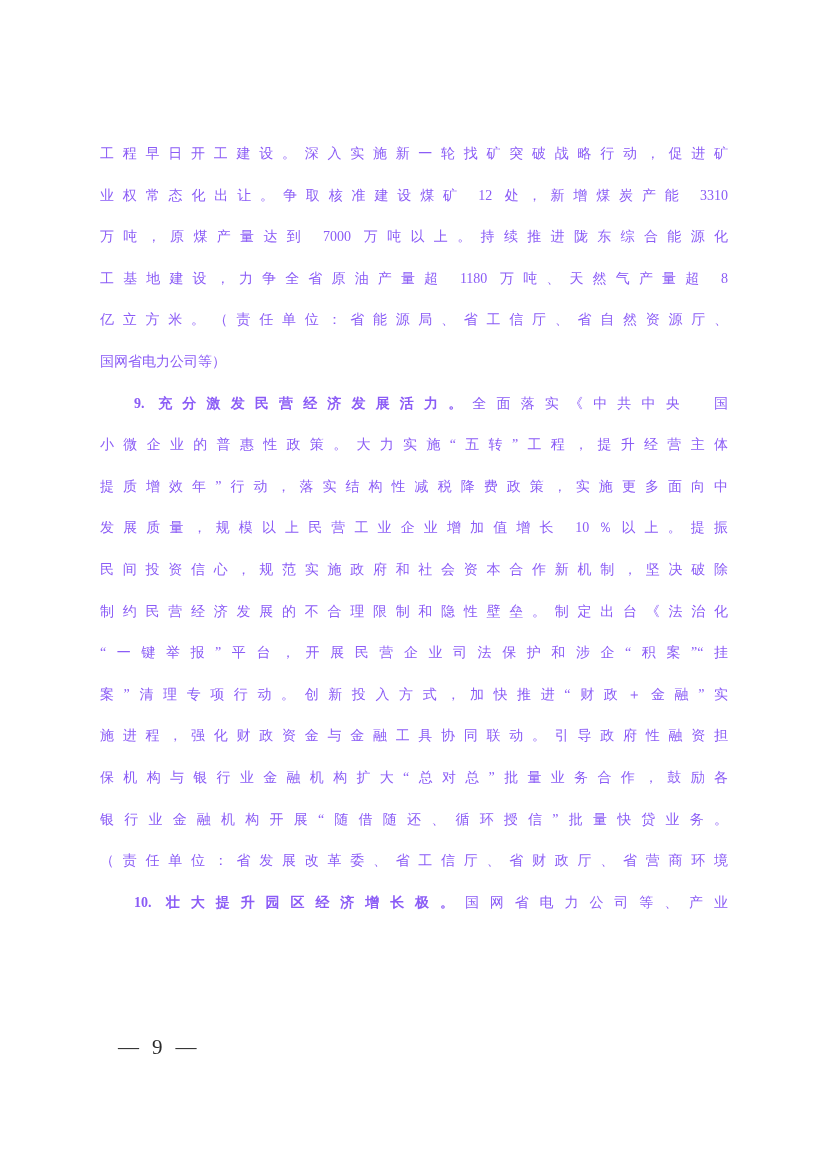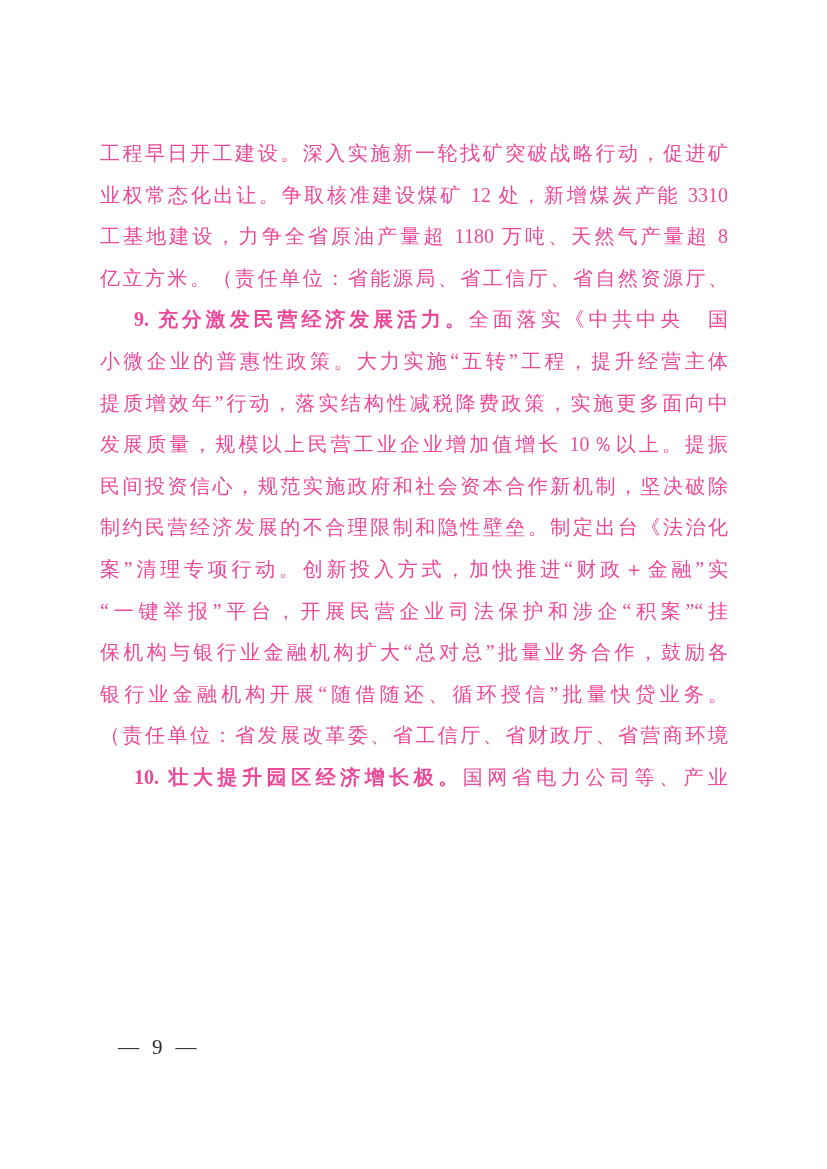--- a/index.html
+++ b/index.html
@@ -15,24 +15,24 @@
     overflow: hidden;
     font-family: "Liberation Serif", "DejaVu Serif", serif;
   }
   .doc-body {
     position: absolute;
     left: 100px;
     top: 133px;
     width: 628px;
   }
   .line {
-    font-size: 20px;
+    font-size: 14px;
     line-height: 41.6px;
     height: 41.6px;
-    color: #ec4899;
+    color: #8b5cf6;
     white-space: pre-wrap;
     overflow: hidden;
   }
   .line.just {
     text-align: justify;
     text-align-last: justify;
     text-justify: inter-character;
   }
   .line.indent {
     padding-left: 34px;
@@ -53,30 +53,33 @@
     color: #2a2a2a;
   }
 </style>
 </head>
 <body>
 
 <div class="page">
   <div class="doc-body" id="doc-body">
       <div class="line just"><span class="seg">工程早日开工建设。深入实施新一轮找矿突破战略行动，促进矿</span></div>
       <div class="line just"><span class="seg">业权常态化出让。争取核准建设煤矿 12 处，新增煤炭产能 3310</span></div>
+      <div class="line just"><span class="seg">万吨，原煤产量达到 7000 万吨以上。持续推进陇东综合能源化</span></div>
       <div class="line just"><span class="seg">工基地建设，力争全省原油产量超 1180 万吨、天然气产量超 8</span></div>
       <div class="line just"><span class="seg">亿立方米。（责任单位：省能源局、省工信厅、省自然资源厅、</span></div>
+      <div class="line"><span class="seg">国网省电力公司等）</span></div>
       <div class="line just indent"><span class="seg bold">9. 充分激发民营经济发展活力。</span><span class="seg">全面落实《中共中央　国</span></div>
       <div class="line just"><span class="seg">小微企业的普惠性政策。大力实施“五转”工程，提升经营主体</span></div>
       <div class="line just"><span class="seg">提质增效年”行动，落实结构性减税降费政策，实施更多面向中</span></div>
       <div class="line just"><span class="seg">发展质量，规模以上民营工业企业增加值增长 10％以上。提振</span></div>
       <div class="line just"><span class="seg">民间投资信心，规范实施政府和社会资本合作新机制，坚决破除</span></div>
       <div class="line just"><span class="seg">制约民营经济发展的不合理限制和隐性壁垒。制定出台《法治化</span></div>
+      <div class="line just"><span class="seg">“一键举报”平台，开展民营企业司法保护和涉企“积案”“挂</span></div>
       <div class="line just"><span class="seg">案”清理专项行动。创新投入方式，加快推进“财政＋金融”实</span></div>
-      <div class="line just"><span class="seg">“一键举报”平台，开展民营企业司法保护和涉企“积案”“挂</span></div>
+      <div class="line just"><span class="seg">施进程，强化财政资金与金融工具协同联动。引导政府性融资担</span></div>
       <div class="line just"><span class="seg">保机构与银行业金融机构扩大“总对总”批量业务合作，鼓励各</span></div>
       <div class="line just"><span class="seg">银行业金融机构开展“随借随还、循环授信”批量快贷业务。</span></div>
       <div class="line just"><span class="seg">（责任单位：省发展改革委、省工信厅、省财政厅、省营商环境</span></div>
       <div class="line just indent"><span class="seg bold">10. 壮大提升园区经济增长极。</span><span class="seg">国网省电力公司等、产业</span></div>
     </div>
   <div class="footer">
     <span class="seg">—</span>
     <span class="seg">9</span>
     <span class="seg">—</span>
   </div>

